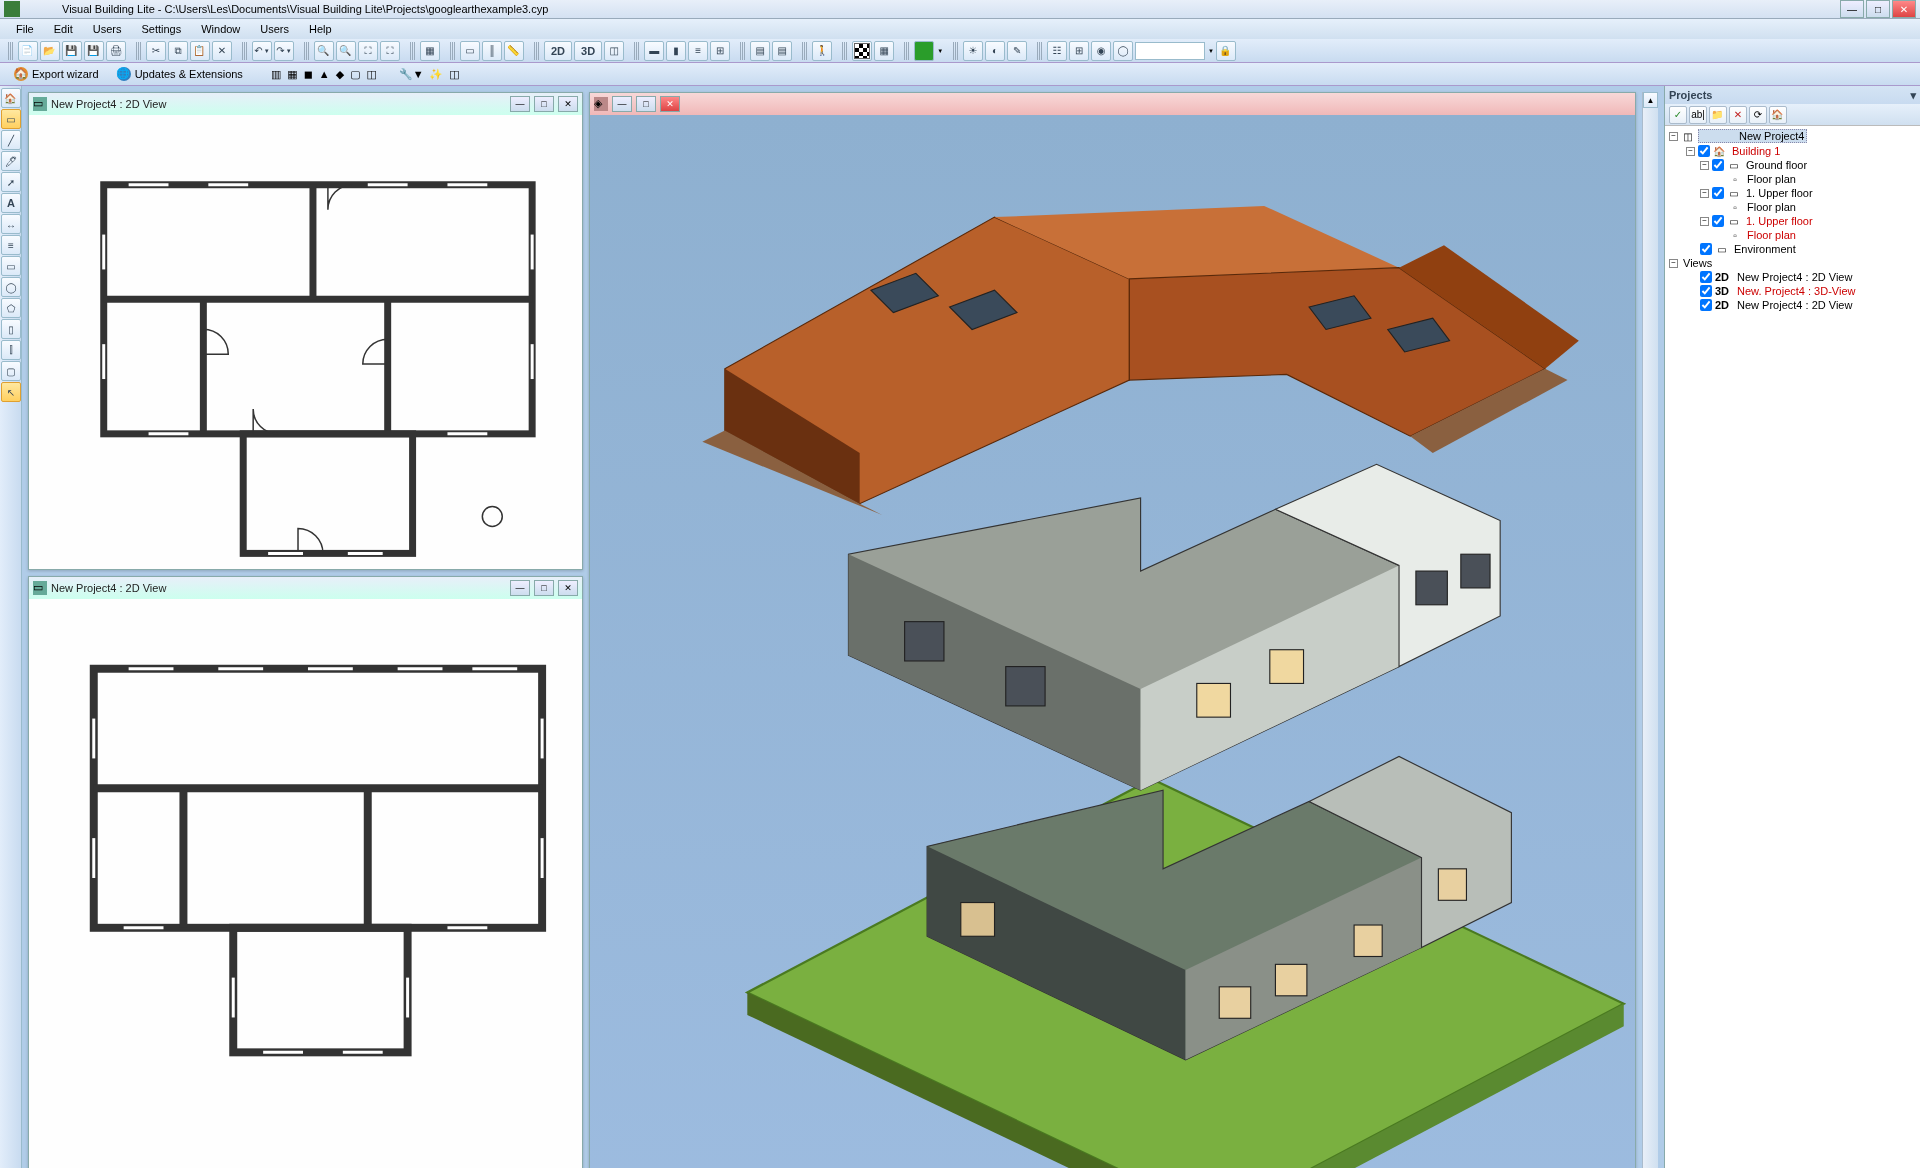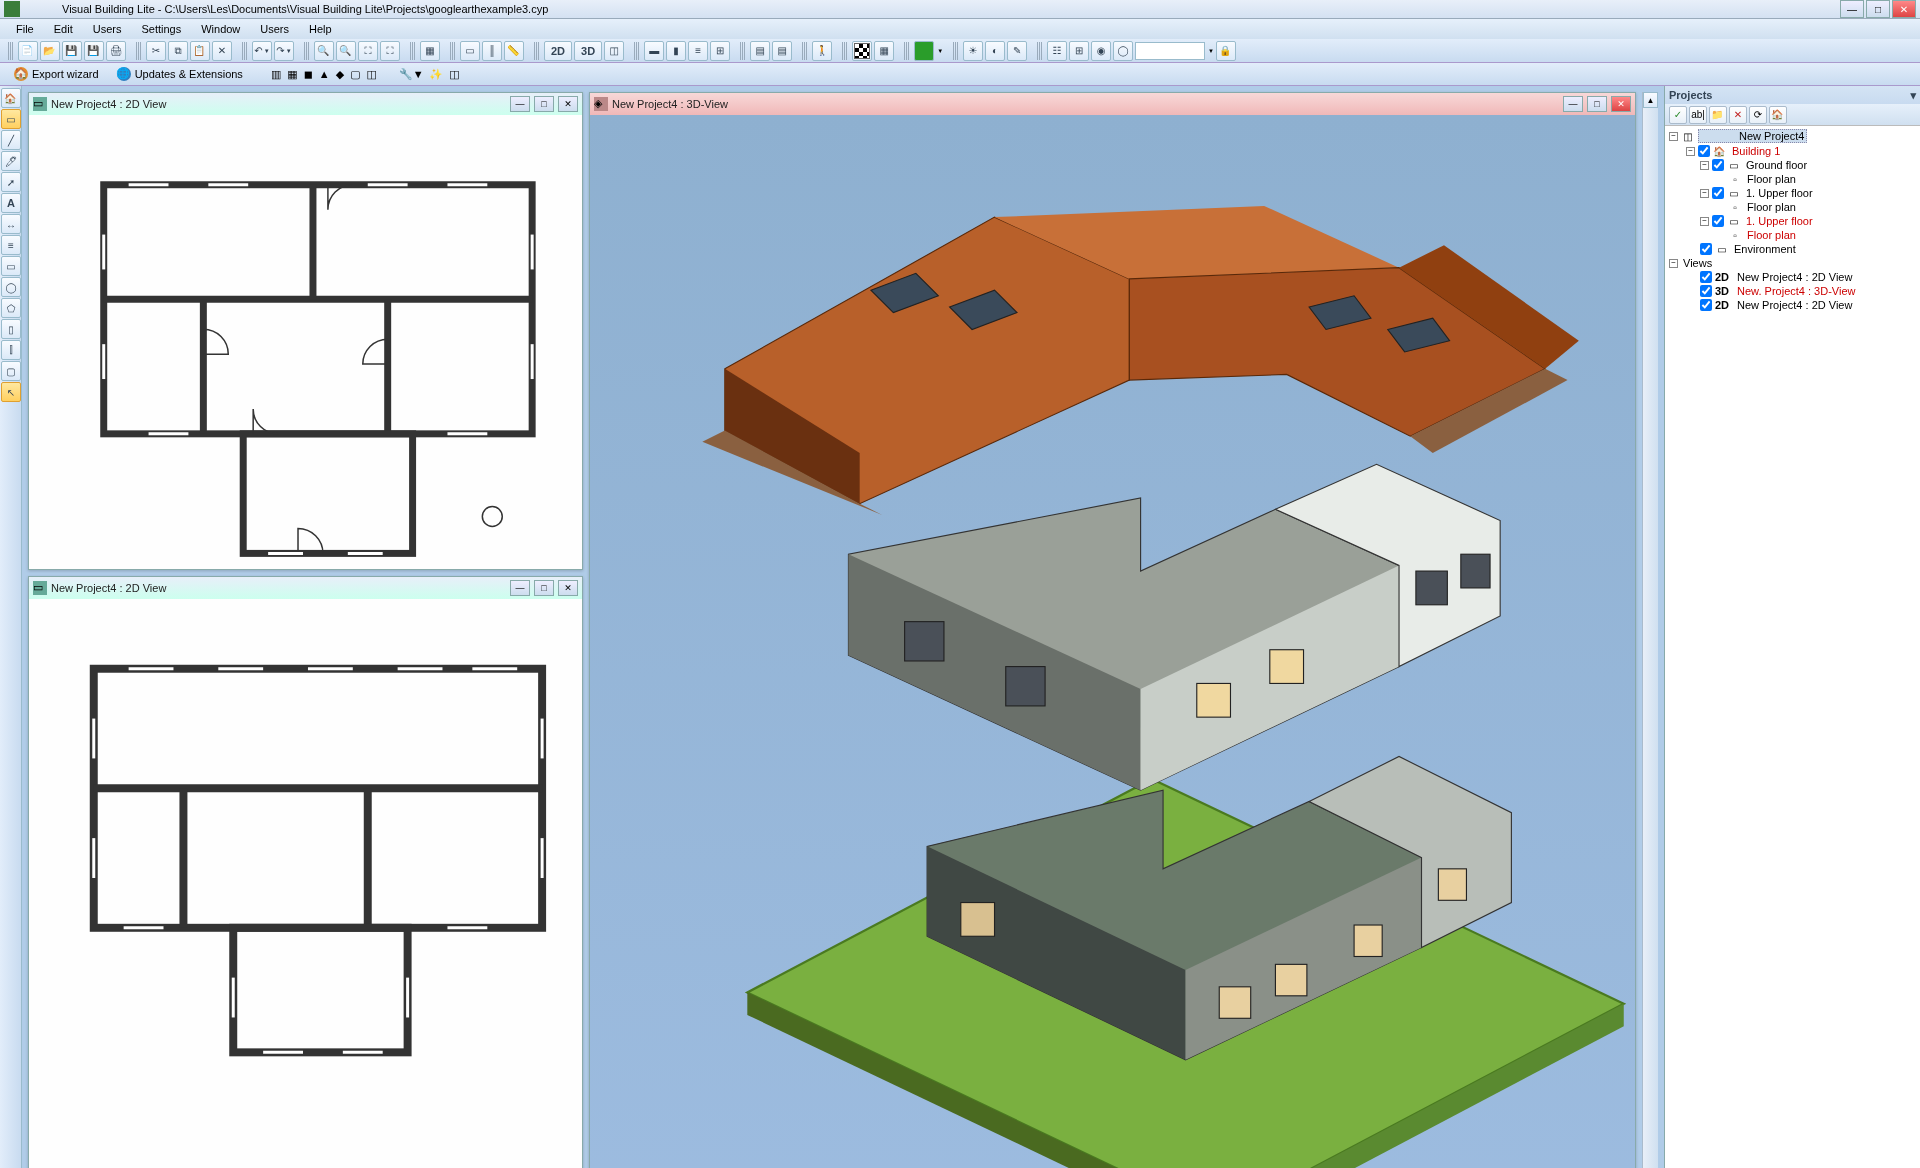--- a/index.html
+++ b/index.html
@@ -318,21 +318,20 @@
             </g>
           </svg>
         </div>
       </div>
     </div>
 
     <div class="mdi-right">
       <div class="childwin right">
         <div class="childtitle active">
           <div class="cicon" style="background:#b88">◈</div>
-          <div class="ctitle">New Project4 : 3D-View</div>
           <div class="cbtn">—</div>
           <div class="cbtn">□</div>
           <div class="cbtn close">✕</div>
         </div>
         <div class="view3d">
           <svg width="100%" height="100%" viewBox="0 0 930 1000" preserveAspectRatio="xMidYMid meet">
 
             <polygon points="140,780 560,980 920,790 500,590" fill="#7ab040" stroke="#4a7a20" stroke-width="2"></polygon>
             <polygon points="140,780 140,800 560,1000 560,980" fill="#4a6a20"></polygon>
             <polygon points="560,980 560,1000 920,810 920,790" fill="#5a8a30"></polygon>

